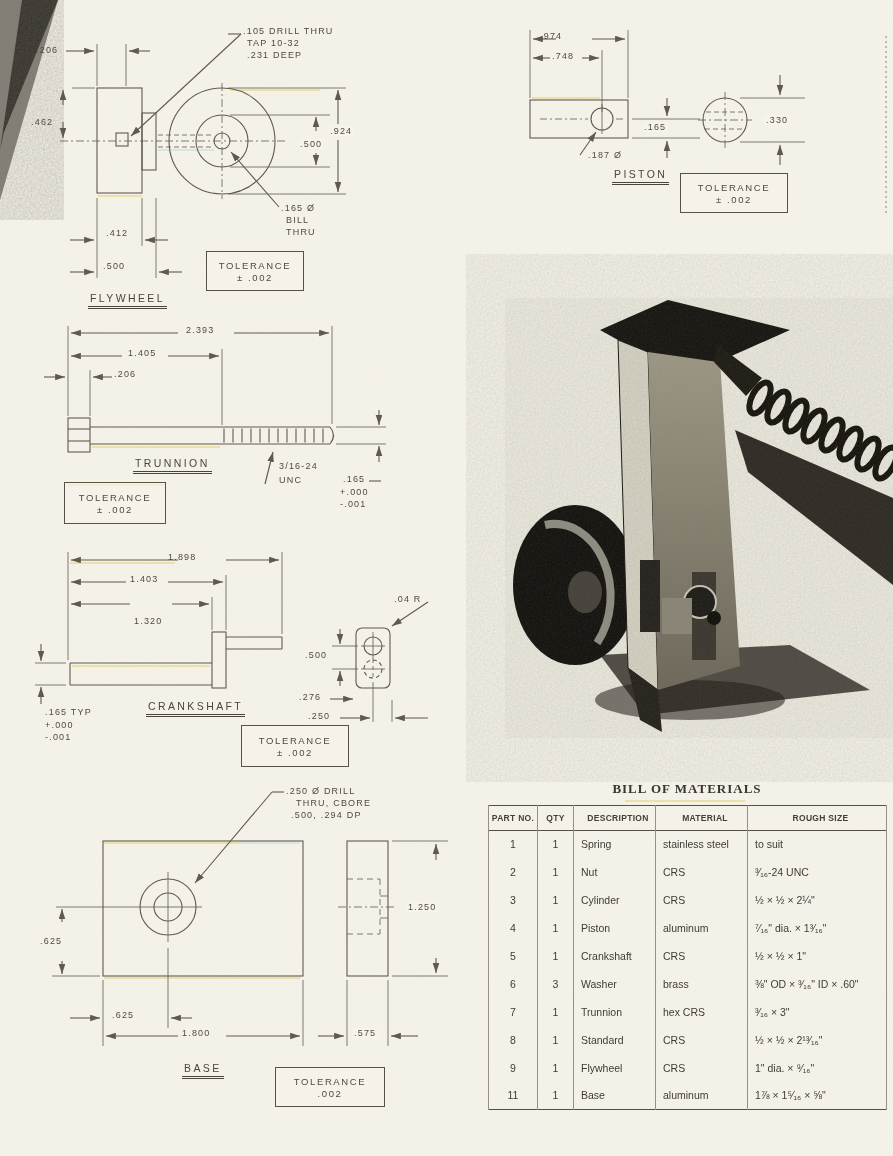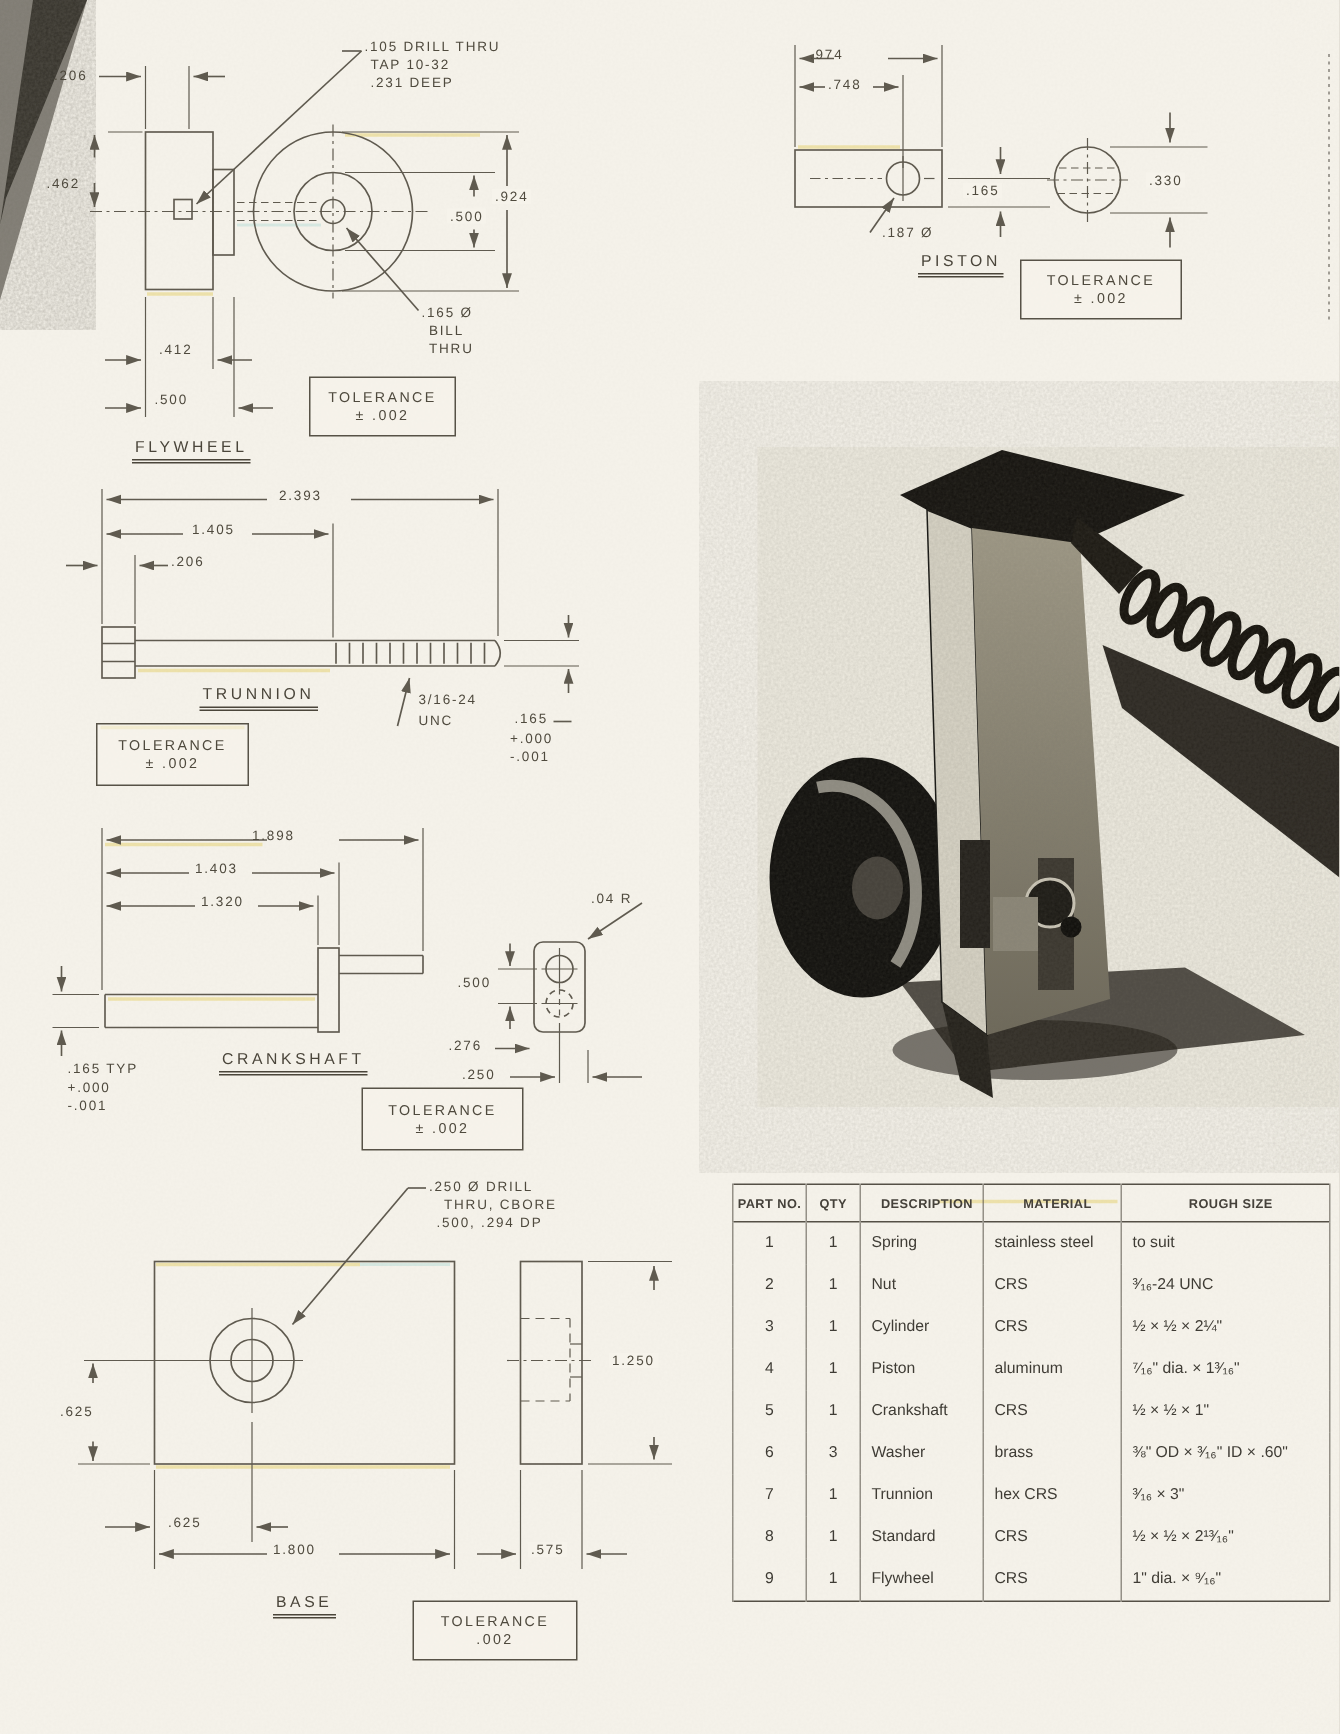--- a/index.html
+++ b/index.html
@@ -337,21 +337,21 @@
 <span class="dim" style="left:343px;top:474px">.165</span>
 <span class="dim" style="left:340px;top:487px">+.000</span>
 <span class="dim" style="left:340px;top:499px">-.001</span>
 <div class="tolbox" style="left:65px;top:483px;width:100px;height:40px">
   <span>TOLERANCE</span>
   <span>± .002</span>
 </div>
 
 <span class="dim" style="left:168px;top:552px">1.898</span>
 <span class="dim" style="left:130px;top:574px">1.403</span>
-<span class="dim" style="left:134px;top:596px">1.320</span>
+<span class="dim" style="left:134px;top:616px">1.320</span>
 <span class="dim" style="left:394px;top:594px">.04 R</span>
 <span class="dim" style="left:305px;top:650px">.500</span>
 <span class="dim" style="left:299px;top:692px">.276</span>
 <span class="dim" style="left:308px;top:711px">.250</span>
 <span class="dim" style="left:45px;top:707px">.165 TYP</span>
 <span class="dim" style="left:45px;top:720px">+.000</span>
 <span class="dim" style="left:45px;top:732px">-.001</span>
 <span class="ptitle" style="left:146px;top:700px">CRANKSHAFT</span>
 <div class="tolbox" style="left:242px;top:726px;width:106px;height:40px">
   <span>TOLERANCE</span>
@@ -366,20 +366,21 @@
 <span class="dim" style="left:182px;top:1028px">1.800</span>
 <span class="dim ko" style="left:406px;top:902px">1.250</span>
 <span class="dim ko" style="left:352px;top:1028px">.575</span>
 <span class="ptitle" style="left:182px;top:1062px">BASE</span>
 <div class="tolbox" style="left:276px;top:1068px;width:108px;height:38px">
   <span>TOLERANCE</span>
   <span>.002</span>
 </div>
 
 <div id="bom">
+  <div class="bom-title">BILL OF MATERIALS</div>
   <table>
     <colgroup>
       <col style="width:49px">
           <col style="width:36px">
           <col style="width:82px">
       <col style="width:92px">
           <col style="width:139px">
     </colgroup>
     <thead>
       <tr>
@@ -447,17 +448,24 @@
             <td>CRS</td>
             <td>½ × ½ × 2¹³⁄₁₆"</td>
           </tr>
           <tr>
             <td class="c">9</td>
             <td class="c">1</td>
             <td>Flywheel</td>
             <td>CRS</td>
             <td>1" dia. × ⁹⁄₁₆"</td>
           </tr>
+          <tr class="last">
+            <td class="c">11</td>
+            <td class="c">1</td>
+            <td>Base</td>
+            <td>aluminum</td>
+            <td>1⅞ × 1⁵⁄₁₆ × ⅝"</td>
+          </tr>
         </tbody>
   </table>
 </div>
 
 </div>
 
 </body></html>

